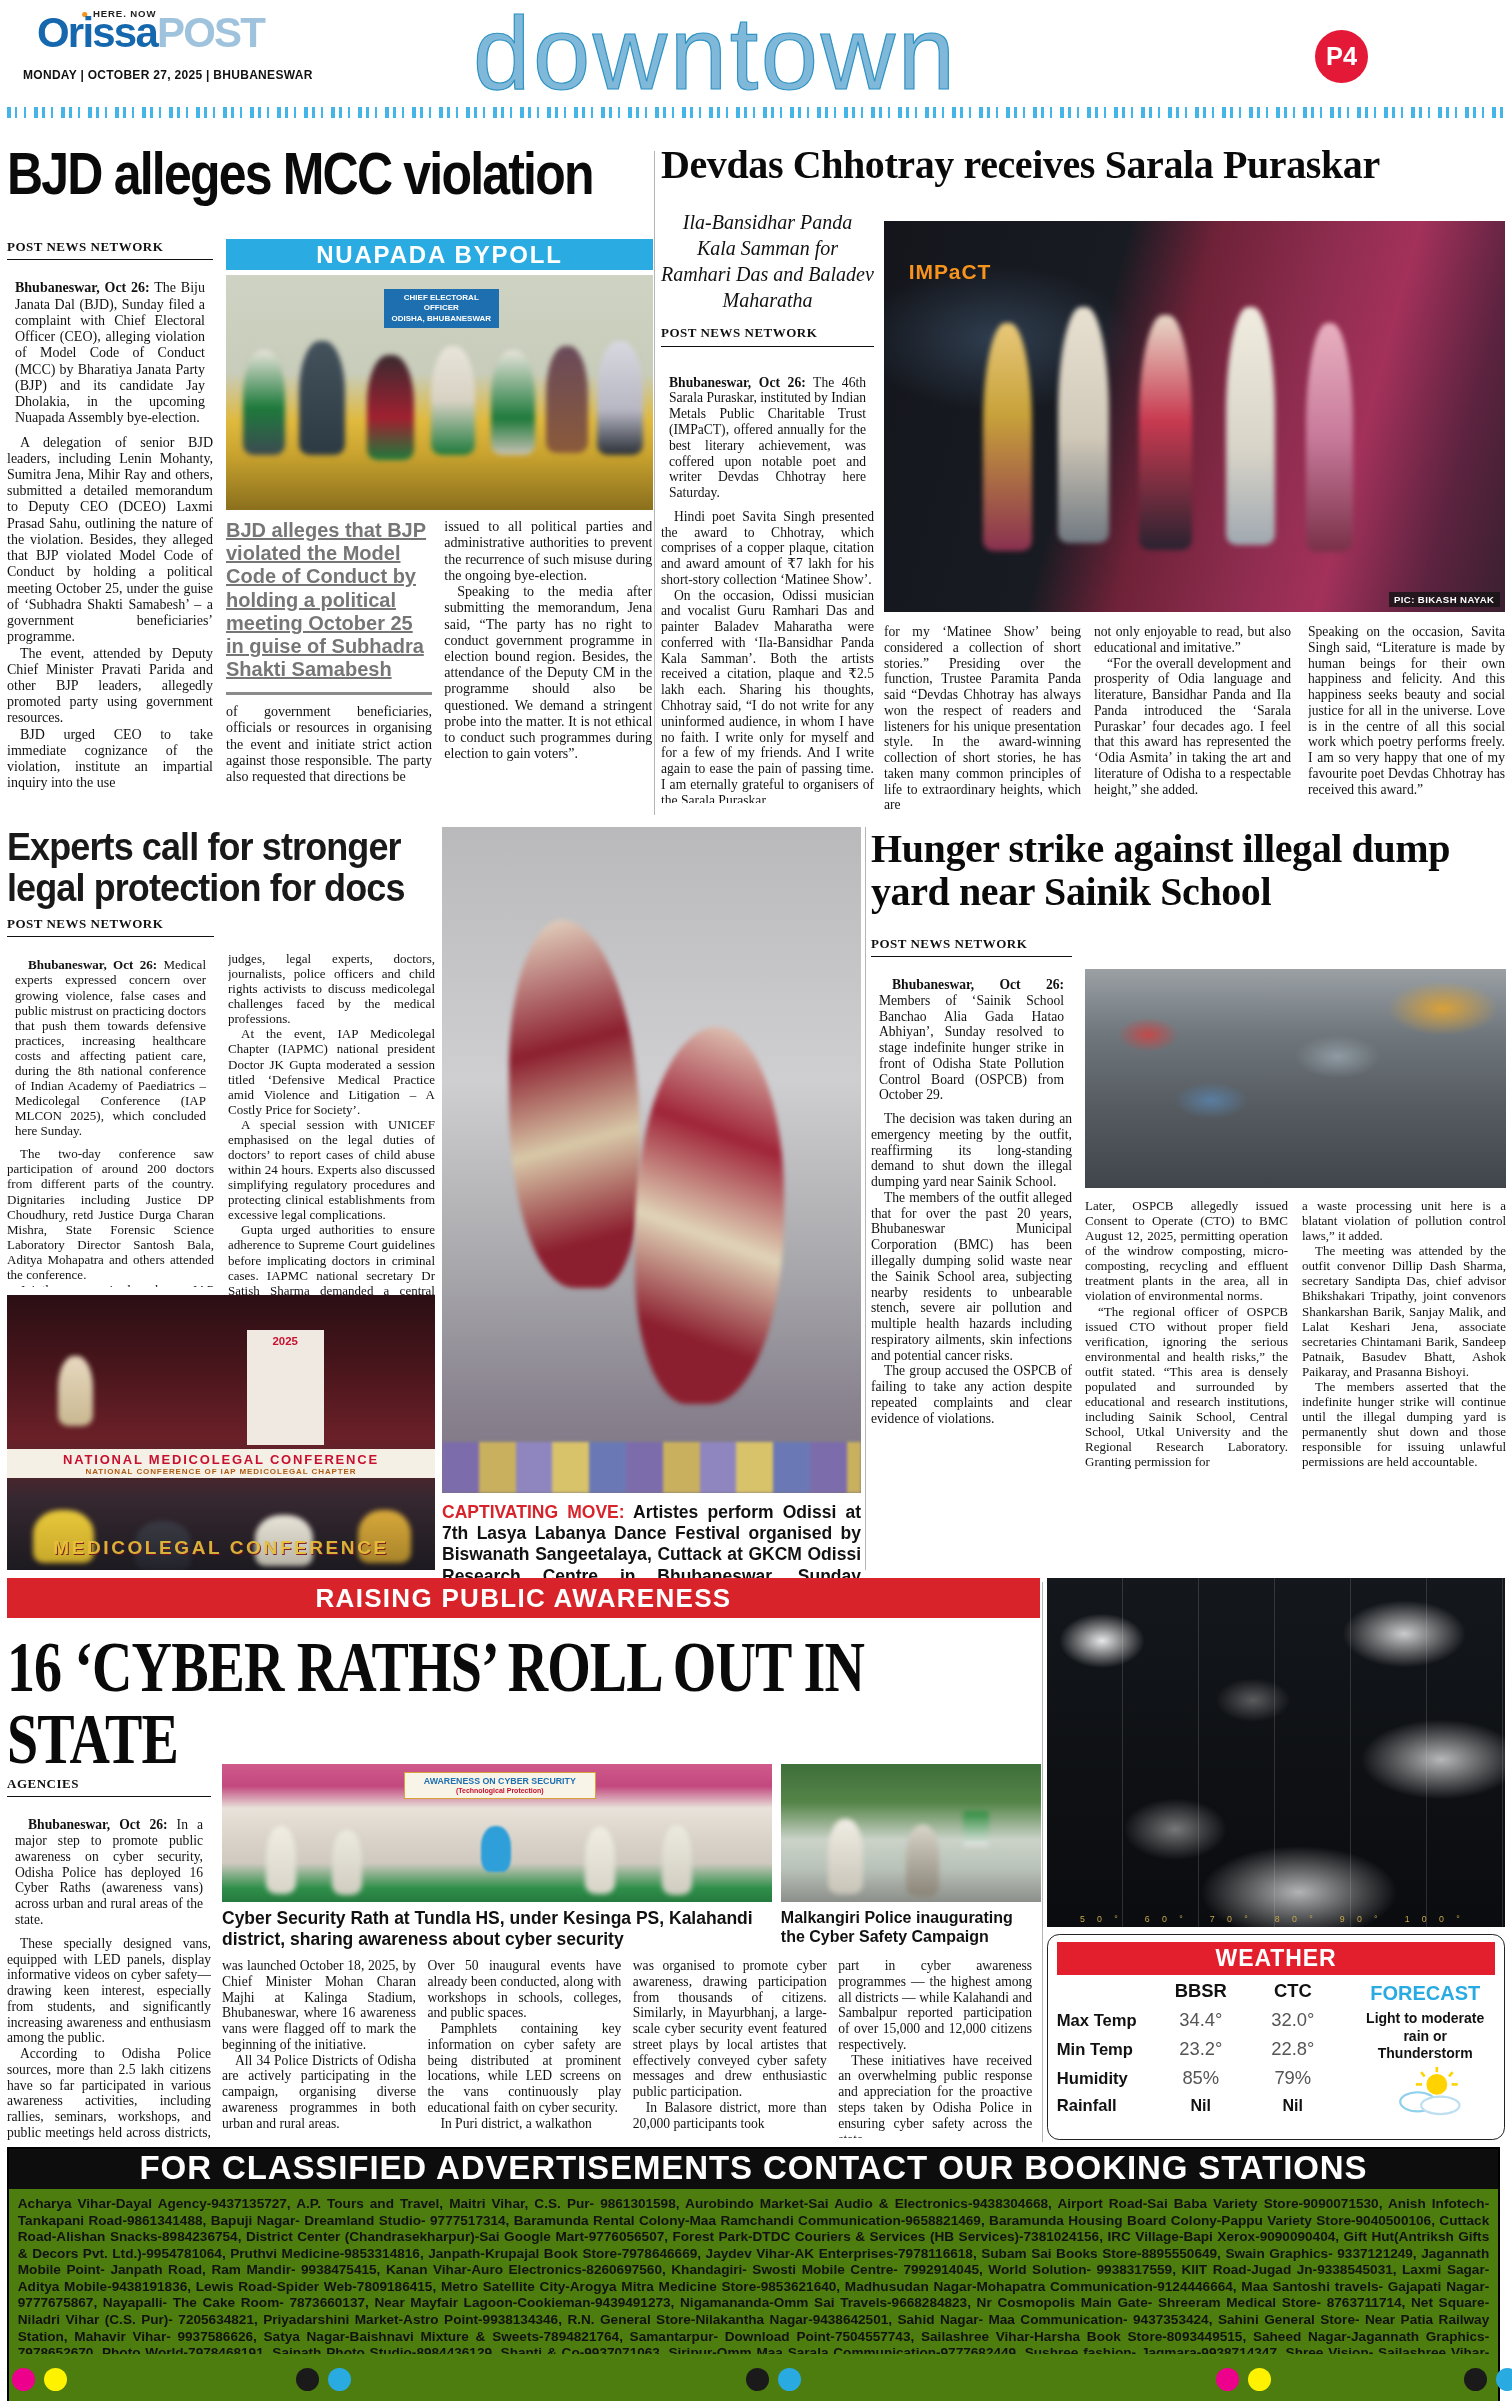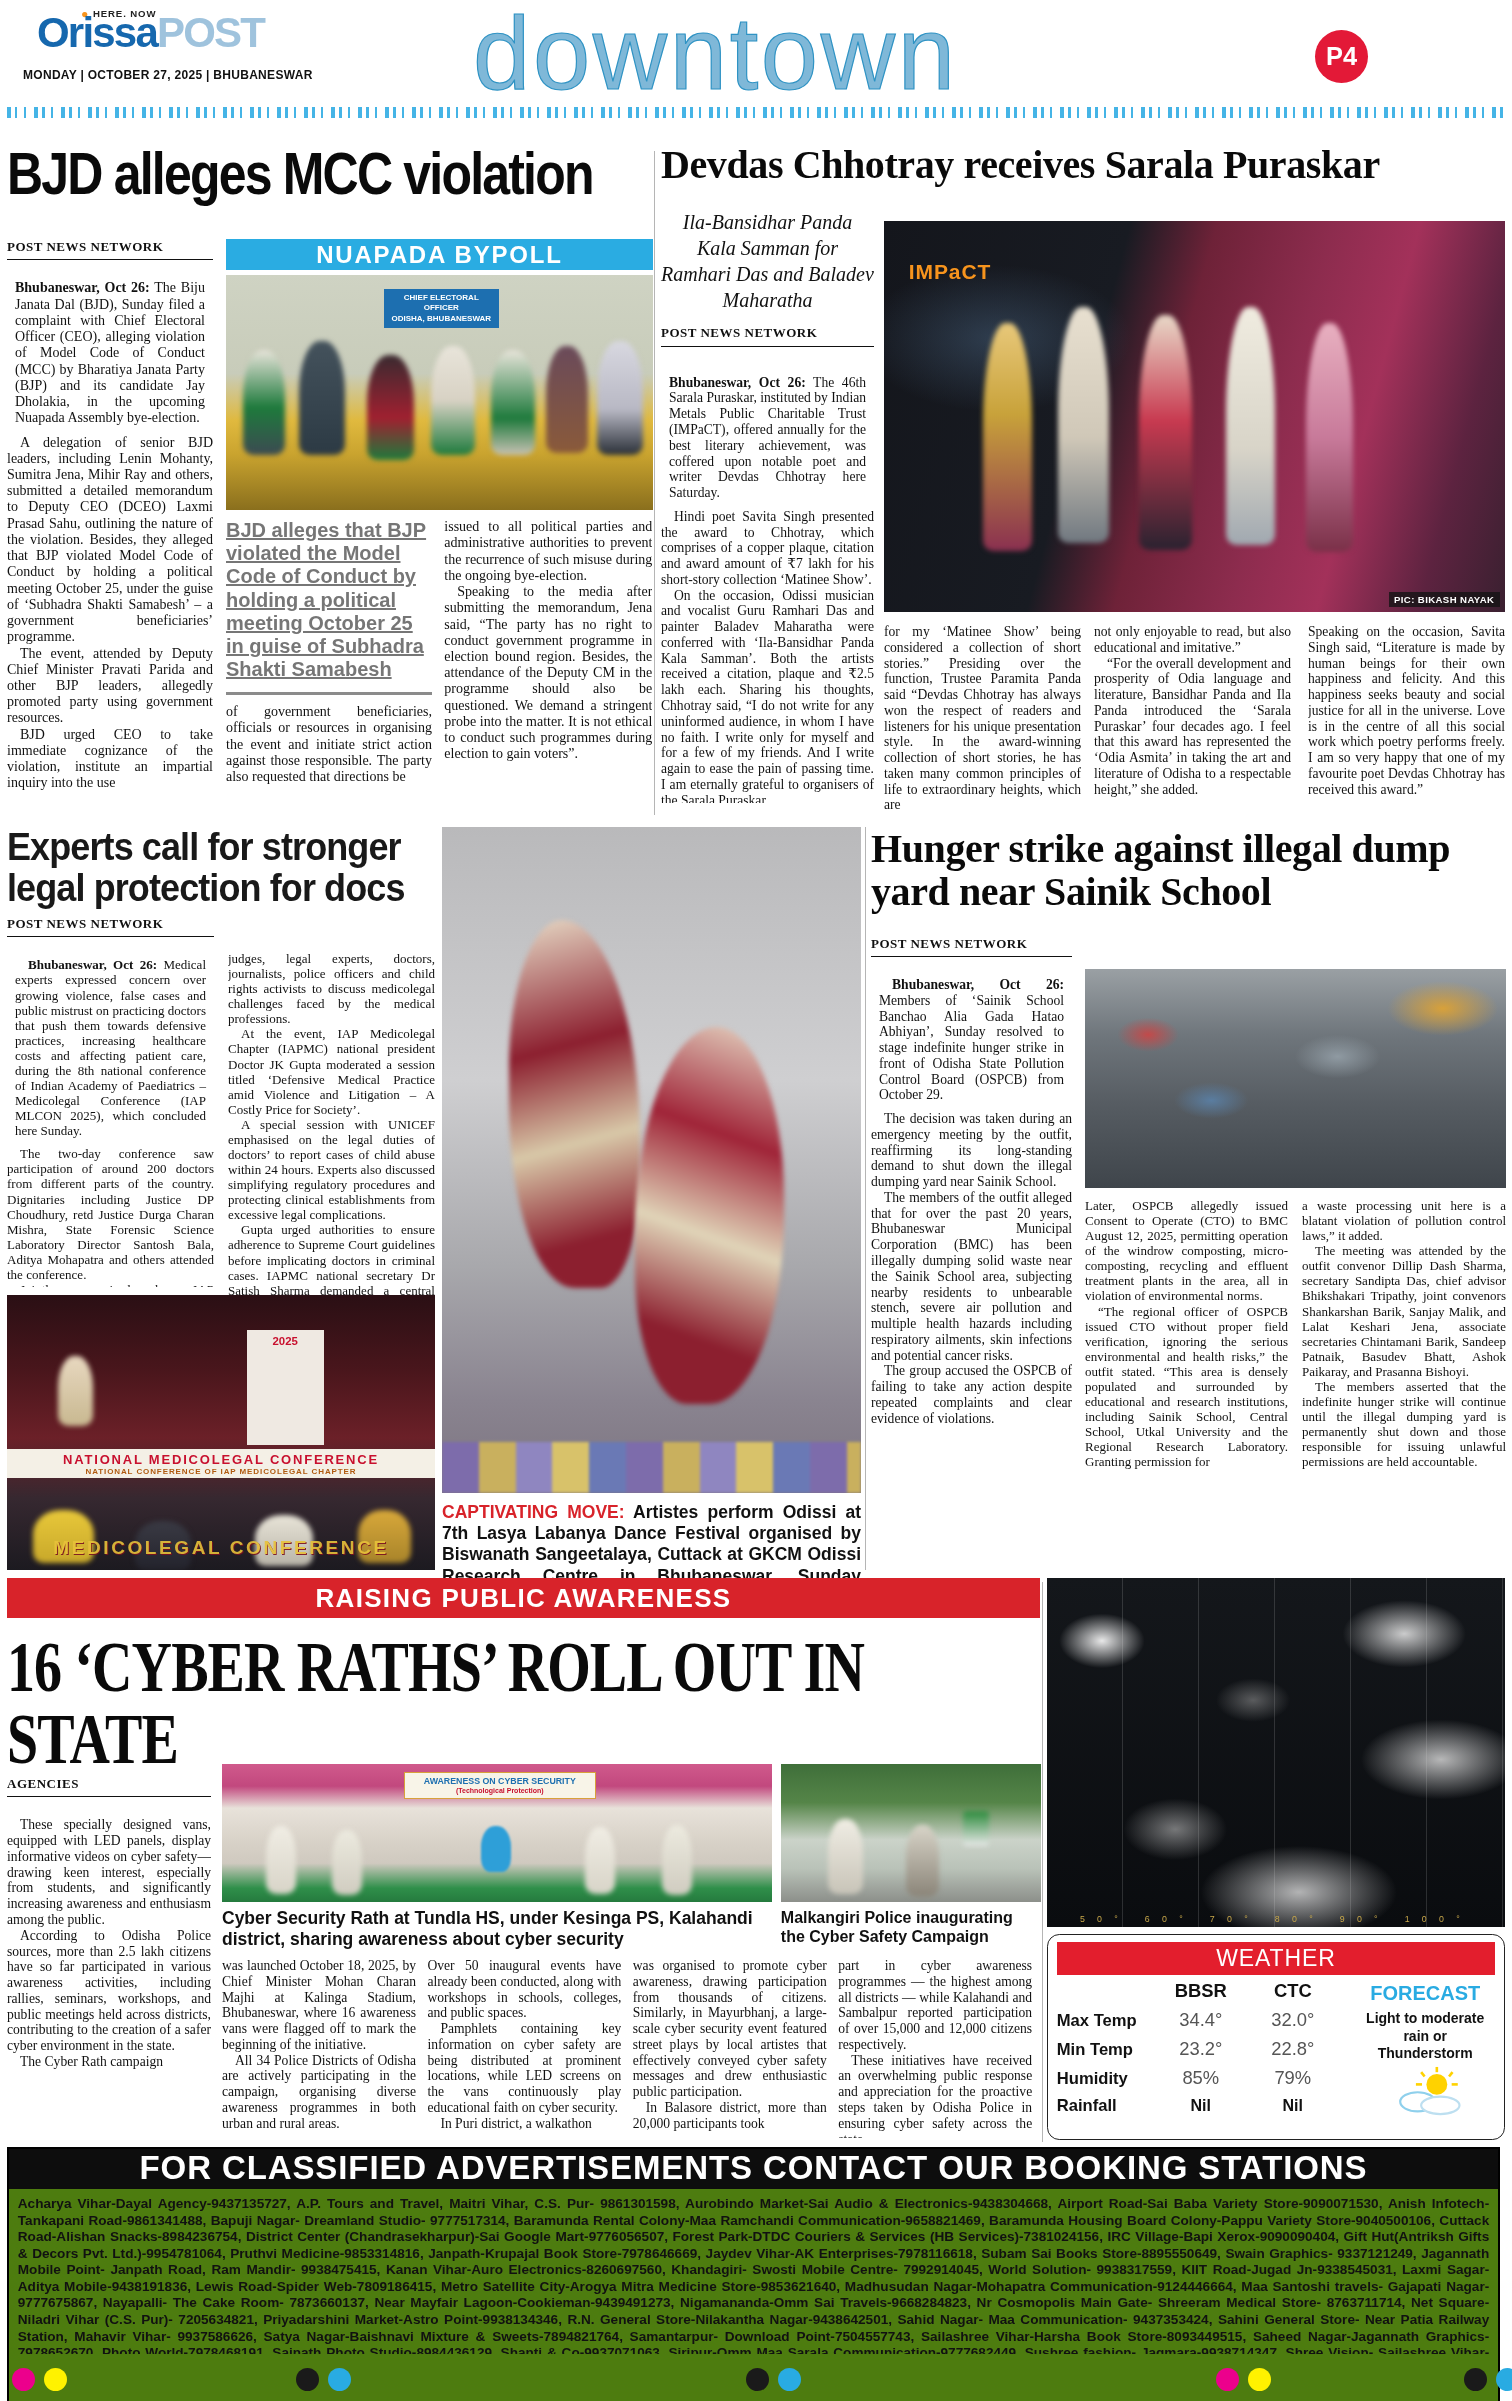--- a/index.html
+++ b/index.html
@@ -147,21 +147,21 @@
       radial-gradient(74px 44px at 28% 72%,rgba(205,205,205,.55),transparent 70%),
       radial-gradient(140px 66px at 55% 90%,rgba(235,235,235,.75),transparent 70%),
       radial-gradient(53px 31px at 45% 35%,rgba(180,180,180,.45),transparent 70%),
       repeating-linear-gradient(90deg,transparent 0 75px,rgba(255,255,255,.14) 75px 76px),
       linear-gradient(180deg,#14171b,#0a0c0f);}
   .sat-scale{position:absolute;left:0;right:0;bottom:3.5px;color:#c9a84a;
     font:400 8.8px "Liberation Sans",sans-serif;text-align:center;letter-spacing:12.3px;}
   #weather-box{position:relative;margin-top:7px;height:206px;border:1.8px solid #222;border-radius:12.3px;
     background:#fff;padding:7px 8.8px;box-sizing:border-box;font-family:"Liberation Sans",sans-serif;}
   #weather-banner{height:33px;line-height:33px;background:#E31E2D;color:#fff;text-align:center;
-    font-weight:400;font-size:23px;letter-spacing:0.9px;}
+    font-weight:700;font-size:23px;letter-spacing:0.9px;}
   .w-table{margin-top:5.3px;width:289px;}
   .w-row{display:flex;align-items:baseline;height:29px;}
   .w-label{width:98px;font-weight:700;font-size:16.6px;color:#111;}
   .w-val{width:92px;text-align:center;font-size:18.4px;color:#555;}
   .w-val.bold{font-weight:700;color:#111;font-size:16px;}
   .w-head{font-weight:700;font-size:18.4px;color:#111;}
   #w-forecast{position:absolute;right:8.8px;top:47px;width:140px;text-align:center;}
   #w-forecast-label{color:#29ABE2;font-weight:700;font-size:20px;}
   #w-forecast-text{margin-top:5.3px;font-weight:700;font-size:14px;line-height:1.25;color:#111;}
   #w-icon{margin-top:1.8px;}
@@ -329,20 +329,21 @@
         <p>The meeting was attended by the outfit convenor Dillip Dash Sharma, secretary Sandipta Das, chief advisor Bhikshakari Tripathy, joint convenors Shankarshan Barik, Sanjay Malik, and Lalat Keshari Jena, associate secretaries Chintamani Barik, Sandeep Patnaik, Basudev Bhatt, Ashok Paikaray, and Prasanna Bishoyi.</p>
         <p>The members asserted that the indefinite hunger strike will continue until the illegal dumping yard is permanently shut down and those responsible for issuing unlawful permissions are held accountable.</p>
       </div>
   </div>
 
   <div class="abs" id="cyber">
     <div id="cyber-kicker" class="kicker">RAISING PUBLIC AWARENESS</div>
     <h1>16 ‘CYBER RATHS’ ROLL OUT IN STATE</h1>
     <div id="cyber-col1" class="col bodytext">
       <div class="byline">AGENCIES</div>
+      <p class="lede"><b>Bhubaneswar, Oct 26:</b> <span>In a major step to promote public awareness on cyber security, Odisha Police has deployed 16 Cyber Raths (awareness vans) across urban and rural areas of the state.</span></p>
       <div>
           <p>These specially designed vans, equipped with LED panels, display informative videos on cyber safety—drawing keen interest, especially from students, and significantly increasing awareness and enthusiasm among the public.</p>
           <p>According to Odisha Police sources, more than 2.5 lakh citizens have so far participated in various awareness activities, including rallies, seminars, workshops, and public meetings held across districts, contributing to the creation of a safer cyber environment in the state.</p>
           <p>The Cyber Rath campaign</p>
         </div>
     </div>
     <div id="cyber-right">
       <div id="cyber-photos">
         <div id="cyber-photo1" class="photo">
           <div class="cyber-banner"><span>AWARENESS ON CYBER SECURITY</span><small>(Technological Protection)</small></div>

